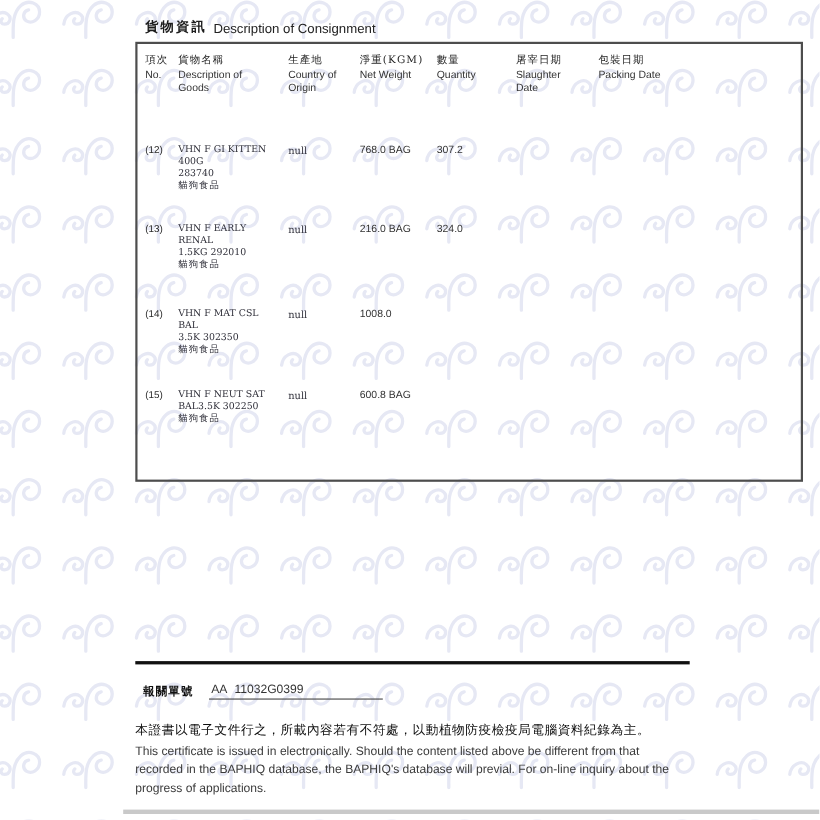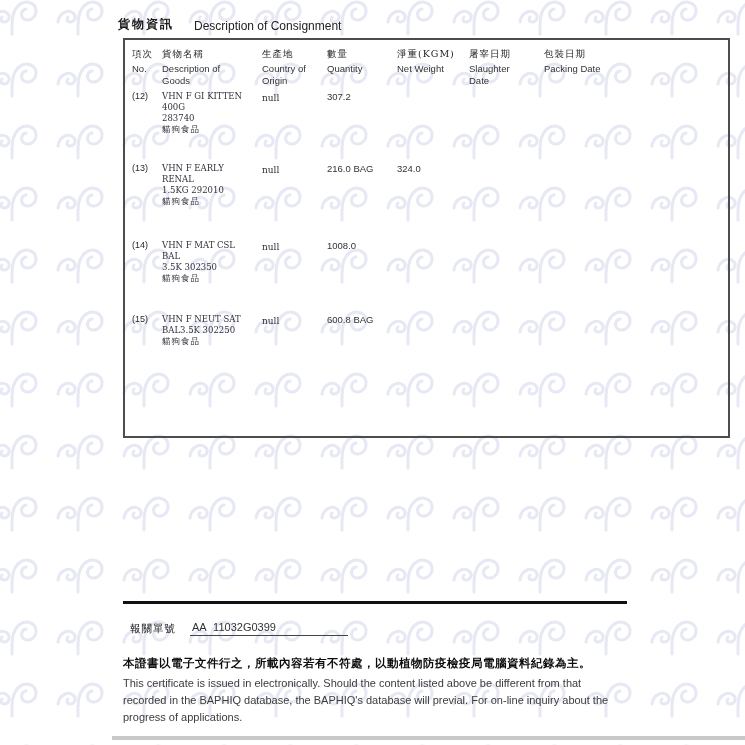--- a/index.html
+++ b/index.html
@@ -16,21 +16,21 @@
 
   
   .wm-layer { position:absolute; inset:0; z-index:0; pointer-events:none; }
   .wm-unit { position:absolute; width:48px; height:40px; }
   .wm-unit path { fill:none; stroke:var(--wm-color); stroke-width:3; stroke-linecap:round; }
 
   .content { position:absolute; inset:0; z-index:1; }
 
   
   .title-zh {
-    position:absolute; left:118px; top:16px;
+    position:absolute; left:132px; top:16px;
     font-family:"DejaVu Serif", serif;
     font-size:12px; font-weight:bold; letter-spacing:2px; color:#1c1c1c;
   }
   .title-en {
     position:absolute; left:194px; top:19px;
     font-size:12px; color:#222;
   }
 
   
   .ctable {
@@ -46,21 +46,21 @@
   }
   .thead { height:48px; padding-top:5px; }
   .thead .zh {
     font-family:"DejaVu Serif", serif;
     font-size:9.5px; color:#1e1e1e; letter-spacing:1px; display:block;
   }
   .thead .en {
     font-size:9.5px; color:#333; line-height:12px; display:block; margin-top:2px;
     padding-right:14px;
   }
-  .r12 { height:72px; } .r13 { height:77px; } .r14 { height:74px; } .r15 { height:125px; }
+  .r12 { height:72px;margin-top:40px; } .r13 { height:77px; } .r14 { height:74px; } .r15 { height:125px; }
   .trow .cell { padding-top:3px; }
   .cell-no { font-size:9px; color:#2a2a2a; }
   .goods-line {
     font-family:"DejaVu Serif", serif;
     font-size:8.5px; line-height:11px; color:#30303a; display:block;
     padding-right:8px;
   }
   .goods-cat {
     font-family:"DejaVu Serif", serif;
     font-size:8.5px; line-height:11px; color:#30303a; letter-spacing:1px; display:block;
@@ -68,31 +68,31 @@
   .cell-origin { font-family:"DejaVu Serif", serif; font-size:9px; color:#30303a; padding-top:5px !important; }
   .cell-qty, .cell-wt, .cell-sd, .cell-pd { font-size:9.5px; color:#333; }
 
   
   .divider-black {
     position:absolute; left:123px; top:601px; width:504px; height:3px; background:#111;
   }
   .decl-label {
     position:absolute; left:130px; top:622px;
     font-family:"DejaVu Serif", serif;
-    font-size:10.5px; font-weight:normal; letter-spacing:1px; color:#111;
+    font-size:10.5px; font-weight:bold; letter-spacing:1px; color:#111;
   }
   .decl-number {
     position:absolute; left:190px; top:621px; width:158px;
     font-size:11px; color:#333; word-spacing:4px;
     border-bottom:1.5px solid #444; padding:0 0 2px 2px;
   }
   .notice-zh {
     position:absolute; left:123px; top:656px; width:510px;
     font-family:"DejaVu Serif", serif;
-    font-size:11.5px; font-weight:bold; color:#0d0d0d; letter-spacing:0.5px;
+    font-size:11.5px; font-weight:normal; color:#0d0d0d; letter-spacing:0.5px;
   }
   .notice-en {
     position:absolute; left:123px; top:675px; width:502px;
     font-size:11px; line-height:17px; color:#3b3b3b;
   }
   .bottom-line {
     position:absolute; left:112px; top:736px; width:633px; height:4px; background:#c9c9c9;
   }
 </style>
 </head>
@@ -740,45 +740,46 @@
       </div>
       <div class="cell">
         <span class="zh">貨物名稱</span>
         <span class="en">Description of Goods</span>
       </div>
       <div class="cell">
         <span class="zh">生產地</span>
         <span class="en">Country of Origin</span>
       </div>
       <div class="cell">
+        <span class="zh">淨重(KGM)</span>
+        <span class="en">Net Weight</span>
+      </div>
+      <div class="cell">
         <span class="zh">數量</span>
         <span class="en">Quantity</span>
-      </div>
-      <div class="cell">
-        <span class="zh">淨重(KGM)</span>
-        <span class="en">Net Weight</span>
       </div>
       <div class="cell">
         <span class="zh">屠宰日期</span>
         <span class="en">Slaughter Date</span>
       </div>
       <div class="cell">
         <span class="zh">包裝日期</span>
         <span class="en">Packing Date</span>
       </div>
     </div>
 
     <div class="trow r12">
       <div class="cell cell-no">(12)</div>
       <div class="cell">
         <span class="goods-line">VHN F GI KITTEN 400G</span>
         <span class="goods-line">283740</span>
         <span class="goods-cat">貓狗食品</span>
       </div>
       <div class="cell cell-origin">null</div>
+      <div class="cell cell-qty">768.0 BAG</div>
       <div class="cell cell-wt">307.2</div>
       <div class="cell cell-sd"></div>
       <div class="cell cell-pd"></div>
     </div>
 
     <div class="trow r13">
       <div class="cell cell-no">(13)</div>
       <div class="cell">
         <span class="goods-line">VHN F EARLY RENAL</span>
         <span class="goods-line">1.5KG 292010</span>

